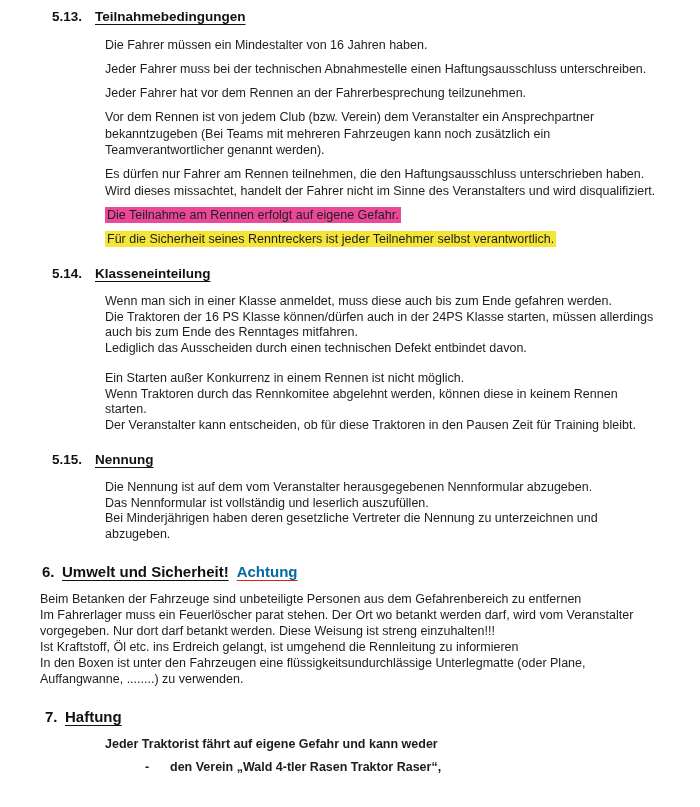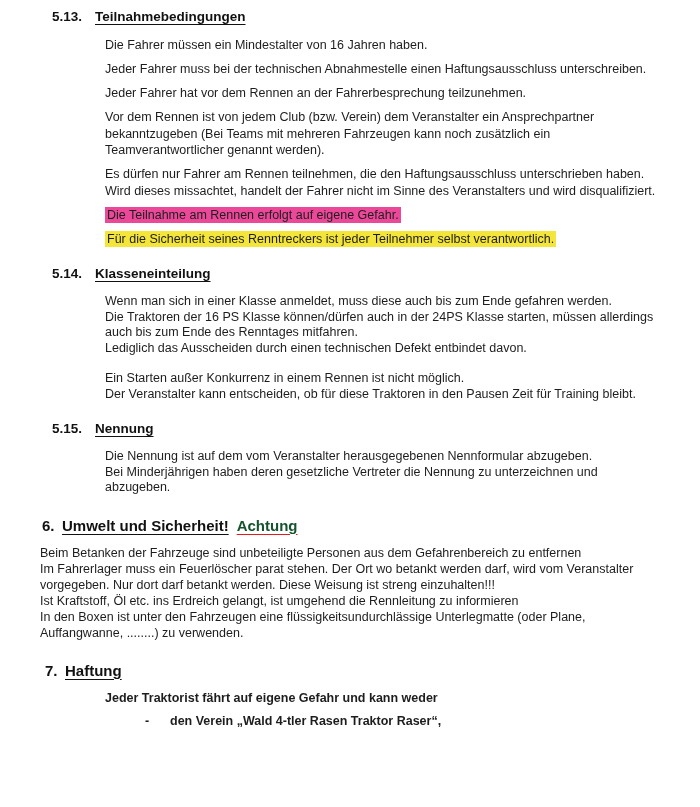--- a/index.html
+++ b/index.html
@@ -69,37 +69,39 @@
   <div class="h5 mt-sec">
     <span class="num">5.14.</span>
     <span class="title">Klasseneinteilung</span>
   </div>
   <div class="body5 tight" style="max-width:680px;">
     <p>Wenn man sich in einer Klasse anmeldet, muss diese auch bis zum Ende gefahren werden.</p>
     <p style="max-width:572px;">Die Traktoren der 16 PS Klasse können/dürfen auch in der 24PS Klasse starten, müssen allerdings auch bis zum Ende des Renntages mitfahren.</p>
     <p>Lediglich das Ausscheiden durch einen technischen Defekt entbindet davon.</p>
     <div class="blank"></div>
     <p>Ein Starten außer Konkurrenz in einem Rennen ist nicht möglich.</p>
+    <p style="max-width:555px;">Wenn Traktoren durch das Rennkomitee abgelehnt werden, können diese in keinem Rennen starten.</p>
     <p>Der Veranstalter kann entscheiden, ob für diese Traktoren in den Pausen Zeit für Training bleibt.</p>
   </div>
 
   <div class="h5 mt-sec">
     <span class="num">5.15.</span>
     <span class="title">Nennung</span>
   </div>
   <div class="body5 tight">
     <p>Die Nennung ist auf dem vom Veranstalter herausgegebenen Nennformular abzugeben.</p>
+    <p>Das Nennformular ist vollständig und leserlich auszufüllen.</p>
     <p style="max-width:525px;">Bei Minderjährigen haben deren gesetzliche Vertreter die Nennung zu unterzeichnen und abzugeben.</p>
   </div>
 
   <div class="h6 mt-sec-lg">
     <span class="num">6.</span>
     <span class="title">Umwelt und Sicherheit!</span>
     <span class="gap"></span>
-    <span class="warn" style="color: #14532d; text-decoration-color: rgb(224, 27, 27);">Achtung</span>
+    <span class="warn" style="color: #0369a1; text-decoration-color: rgb(224, 27, 27);">Achtung</span>
   </div>
   <div class="sec6-body">
     <p>Beim Betanken der Fahrzeuge sind unbeteiligte Personen aus dem Gefahrenbereich zu entfernen</p>
     <p style="max-width:608px;">Im Fahrerlager muss ein Feuerlöscher parat stehen. Der Ort wo betankt werden darf, wird vom Veranstalter vorgegeben. Nur dort darf betankt werden. Diese Weisung ist streng einzuhalten!!!</p>
     <p>Ist Kraftstoff, Öl etc. ins Erdreich gelangt, ist umgehend die Rennleitung zu informieren</p>
     <p style="max-width:570px;">In den Boxen ist unter den Fahrzeugen eine flüssigkeitsundurchlässige Unterlegmatte (oder Plane, Auffangwanne, ........) zu verwenden.</p>
   </div>
 
   <div class="h6 mt-sec-lg" style="margin-left:3px;">
     <span class="num">7.</span>

